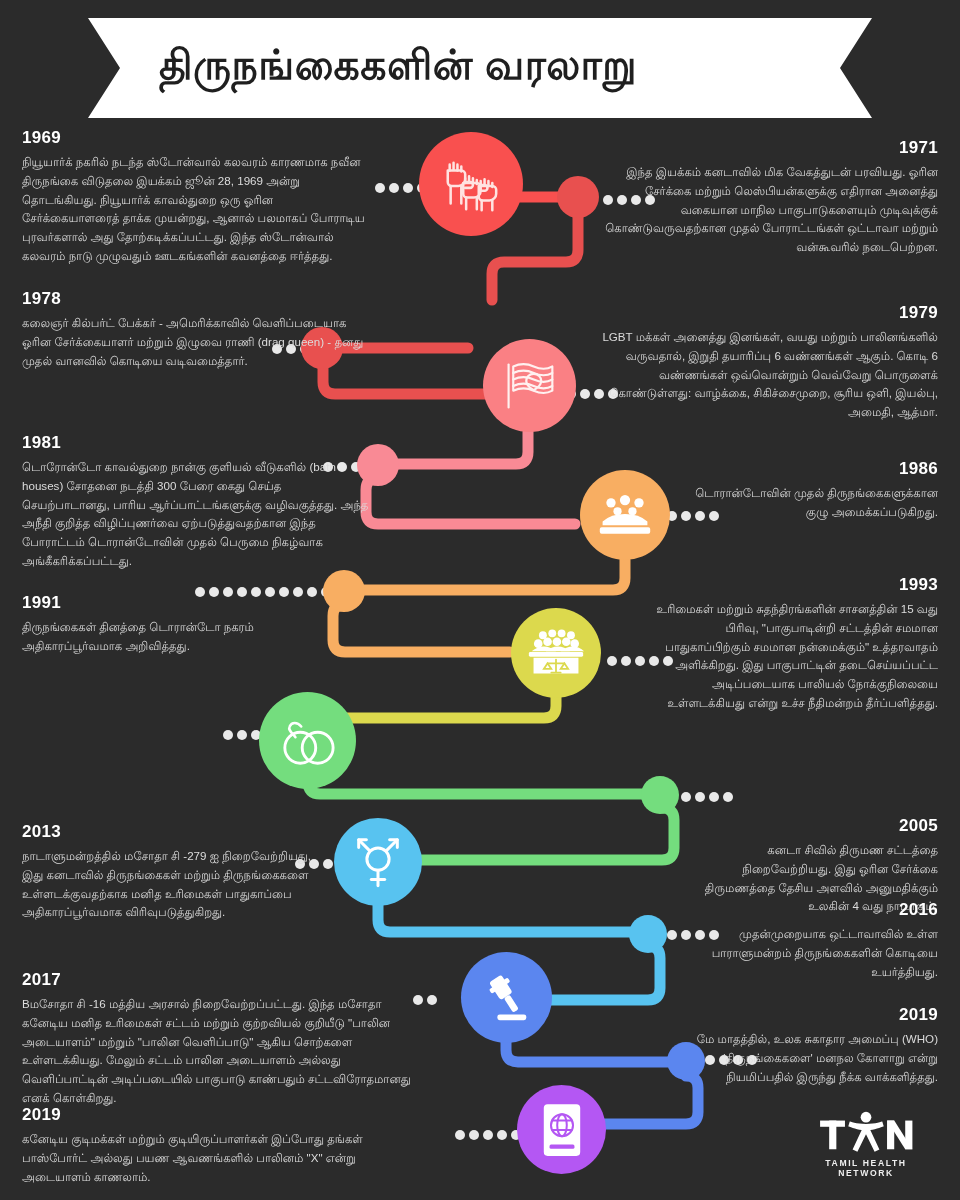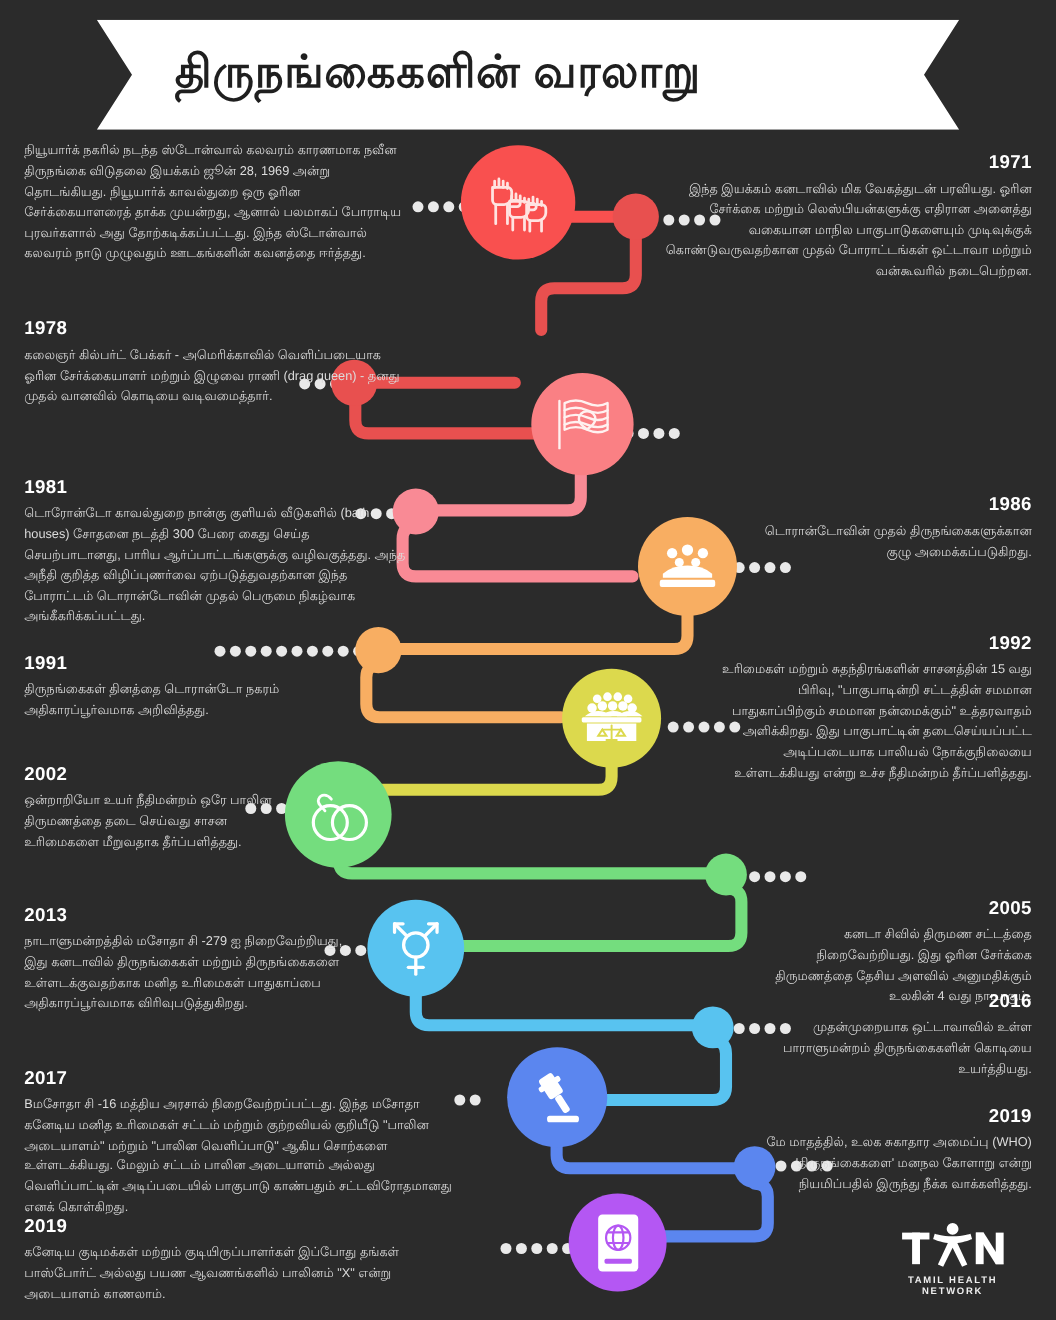--- a/index.html
+++ b/index.html
@@ -288,58 +288,59 @@
       <g fill="none" stroke="#b457f3" stroke-width="2.1">
         <circle cx="24" cy="25" r="11.5"></circle>
         <ellipse cx="24" cy="25" rx="5" ry="11.5"></ellipse>
         <path d="M13 20 h22 M13 30 h22"></path>
       </g>
       <rect x="11" y="45" width="26" height="4.6" rx="1.6" fill="#b457f3"></rect>
     </svg>
   </div>
 
   <div class="entry left" style="top:128px;">
+    <div class="yr">1969</div>
     <div class="bd">நியூயார்க் நகரில் நடந்த ஸ்டோன்வால் கலவரம் காரணமாக நவீன திருநங்கை விடுதலை இயக்கம் ஜூன் 28, 1969 அன்று தொடங்கியது. நியூயார்க் காவல்துறை ஒரு ஓரின சேர்க்கையாளரைத் தாக்க முயன்றது, ஆனால் பலமாகப் போராடிய புரவர்களால் அது தோற்கடிக்கப்பட்டது. இந்த ஸ்டோன்வால் கலவரம் நாடு முழுவதும் ஊடகங்களின் கவனத்தை ஈர்த்தது.</div>
   </div>
 
   <div class="entry right" style="top:138px;">
     <div class="yr">1971</div>
     <div class="bd">இந்த இயக்கம் கனடாவில் மிக வேகத்துடன் பரவியது. ஓரின சேர்க்கை மற்றும் லெஸ்பியன்களுக்கு எதிரான அனைத்து வகையான மாநில பாகுபாடுகளையும் முடிவுக்குக் கொண்டுவருவதற்கான முதல் போராட்டங்கள் ஒட்டாவா மற்றும் வன்கூவரில் நடைபெற்றன.</div>
   </div>
 
   <div class="entry left" style="top:289px;">
     <div class="yr">1978</div>
     <div class="bd">கலைஞர் கில்பர்ட் பேக்கர் - அமெரிக்காவில் வெளிப்படையாக ஓரின சேர்க்கையாளர் மற்றும் இழுவை ராணி (drag queen) - தனது முதல் வானவில் கொடியை வடிவமைத்தார்.</div>
   </div>
 
+  <div class="entry right" style="top:303px;">
+    <div class="yr">1979</div>
+    <div class="bd">LGBT மக்கள் அனைத்து இனங்கள், வயது மற்றும் பாலினங்களில் வருவதால், இறுதி தயாரிப்பு 6 வண்ணங்கள் ஆகும். கொடி 6 வண்ணங்கள் ஒவ்வொன்றும் வெவ்வேறு பொருளைக் கொண்டுள்ளது: வாழ்க்கை, சிகிச்சைமுறை, சூரிய ஒளி, இயல்பு, அமைதி, ஆத்மா.</div>
+  </div>
 
   <div class="entry left" style="top:433px;">
     <div class="yr">1981</div>
     <div class="bd">டொரோன்டோ காவல்துறை நான்கு குளியல் வீடுகளில் (bath houses) சோதனை நடத்தி 300 பேரை கைது செய்த செயற்பாடானது, பாரிய ஆர்ப்பாட்டங்களுக்கு வழிவகுத்தது. அந்த அநீதி குறித்த விழிப்புணர்வை ஏற்படுத்துவதற்கான இந்த போராட்டம் டொரான்டோவின் முதல் பெருமை நிகழ்வாக அங்கீகரிக்கப்பட்டது.</div>
   </div>
 
-  <div class="entry right" style="top:449px;width:250px;">
+  <div class="entry right" style="top:459px;width:250px;">
     <div class="yr">1986</div>
     <div class="bd">டொரான்டோவின் முதல் திருநங்கைகளுக்கான குழு அமைக்கப்படுகிறது.</div>
   </div>
 
   <div class="entry left" style="top:593px;width:290px;">
     <div class="yr">1991</div>
     <div class="bd">திருநங்கைகள் தினத்தை டொரான்டோ நகரம் அதிகாரப்பூர்வமாக அறிவித்தது.</div>
   </div>
 
   <div class="entry right" style="top:575px;width:290px;">
-    <div class="yr">1992</div>
+    <div class="yr">1993</div>
     <div class="bd">உரிமைகள் மற்றும் சுதந்திரங்களின் சாசனத்தின் 15 வது பிரிவு, "பாகுபாடின்றி சட்டத்தின் சமமான பாதுகாப்பிற்கும் சமமான நன்மைக்கும்" உத்தரவாதம் அளிக்கிறது. இது பாகுபாட்டின் தடைசெய்யப்பட்ட அடிப்படையாக பாலியல் நோக்குநிலையை உள்ளடக்கியது என்று உச்ச நீதிமன்றம் தீர்ப்பளித்தது.</div>
   </div>
 
-  <div class="entry left" style="top:694px;width:230px;">
-    <div class="yr">2002</div>
-    <div class="bd">ஒன்றாறியோ உயர் நீதிமன்றம் ஒரே பாலின திருமணத்தை தடை செய்வது சாசன உரிமைகளை மீறுவதாக தீர்ப்பளித்தது.</div>
-  </div>
 
   <div class="entry right" style="top:816px;width:245px;">
     <div class="yr">2005</div>
     <div class="bd">கனடா சிவில் திருமண சட்டத்தை நிறைவேற்றியது. இது ஓரின சேர்க்கை திருமணத்தை தேசிய அளவில் அனுமதிக்கும் உலகின் 4 வது நாடாகும்.</div>
   </div>
 
   <div class="entry left" style="top:822px;width:290px;">
     <div class="yr">2013</div>
     <div class="bd">நாடாளுமன்றத்தில் மசோதா சி -279 ஐ நிறைவேற்றியது, இது கனடாவில் திருநங்கைகள் மற்றும் திருநங்கைகளை உள்ளடக்குவதற்காக மனித உரிமைகள் பாதுகாப்பை அதிகாரப்பூர்வமாக விரிவுபடுத்துகிறது.</div>
   </div>

